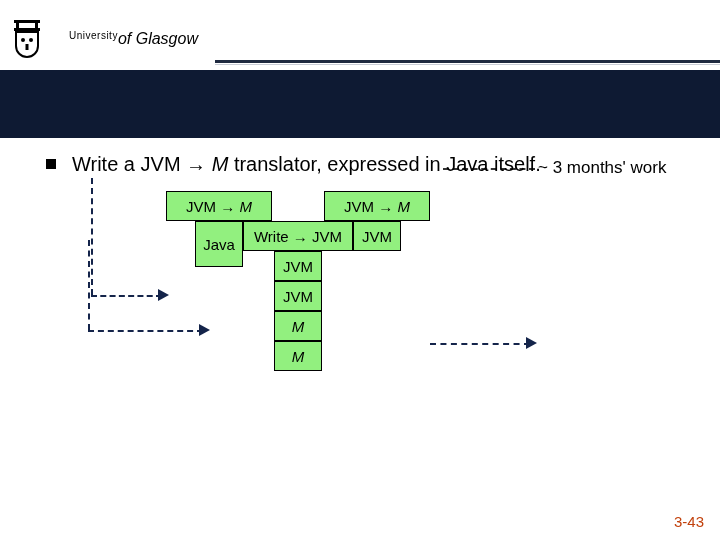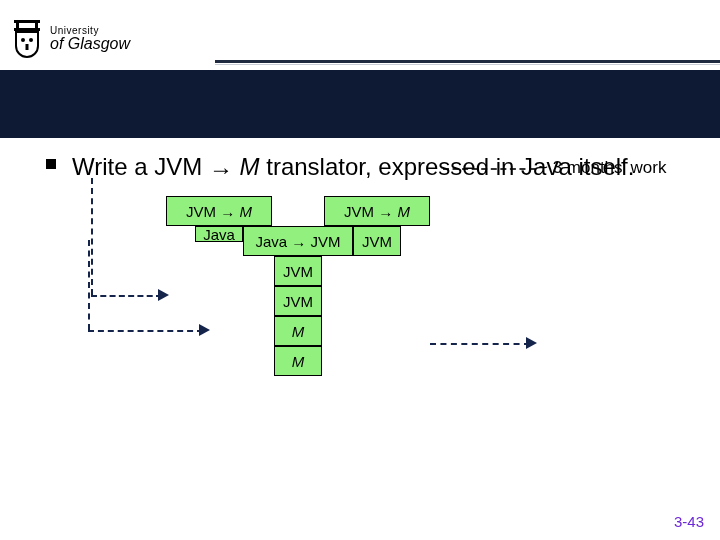--- a/index.html
+++ b/index.html
@@ -12,42 +12,42 @@
   .header {
     width: 100%; height: 70px;
     display: flex; align-items: center;
     padding: 8px 10px 0 10px;
   }
   .logo { display: flex; align-items: center; gap: 6px; }
   .logo-mark {
     width: 34px; height: 42px;
     display: flex; flex-direction: column; align-items: center; justify-content: center;
   }
-  .logo-text { display: flex; flex-direction: column; line-height: 1; }
+  .logo-text { display: flex; flex-direction: row; line-height: 1; margin-left: 19px; }
   .logo-line1 { font-size: 10px; letter-spacing: 0.5px; }
   .logo-line2 { font-size: 16px; font-style: italic; font-weight: 500; text-align: right; }
   .title {
     font-size: 20px; font-weight: bold;
     margin-left: 38px;
   }
   .rule-stack { position: absolute; top: 60px; left: 215px; right: 0; }
   .rule-dark { height: 3px; background: #1f2a40; }
   .rule-light { height: 1px; background: #c9cdd6; margin-top: 1px; }
   .band {
     position: absolute; top: 70px; left: 0;
     width: 100%; height: 68px; background: #0e1a33;
   }
   .content {
     position: absolute; top: 146px; left: 0; right: 0; bottom: 0;
     padding: 6px 30px 0 46px;
   }
   ul.bullets { list-style: none; }
   ul.bullets > li {
     position: relative; padding-left: 26px;
-    font-size: 24px; line-height: 1.25;
+    font-size: 20px; line-height: 1.25;
     margin-bottom: 14px;
   }
   ul.bullets > li::before {
     content: ""; position: absolute; left: 0; top: 7px;
     width: 10px; height: 10px; background: #000;
   }
   .ital { font-style: italic; }
   .annot {
     position: absolute; left: 538px; top: 12px;
     font-size: 17px; white-space: nowrap;
@@ -63,21 +63,21 @@
   }
   .tbox {
     position: absolute; background: #92f07f;
     border: 1px solid #000; font-size: 15px;
     display: flex; align-items: center; justify-content: center;
     text-align: center; padding: 2px 4px;
   }
   .it { font-style: italic; }
   .pagenum {
     position: absolute; right: 16px; bottom: 10px;
-    font-size: 15px; color: #6d28d9;
+    font-size: 15px; color: #c2410c;
   }
   
   .conn1-v {
     position: absolute; left: 91px; top: 178px; width: 0; height: 117px;
     border-left: 2px dashed #14244a;
   }
   .conn1-h {
     position: absolute; left: 91px; top: 295px; width: 71px; height: 0;
     border-top: 2px dashed #14244a;
   }
@@ -158,22 +158,22 @@
   <div class="diagram">
 
     <div class="tbox" style="left:0; top:0; width:106px; height:30px;">
       <span><span>JVM → </span><span class="it">M</span></span>
     </div>
 
     <div class="tbox" style="left:158px; top:0; width:106px; height:30px;">
       <span><span>JVM → </span><span class="it">M</span></span>
     </div>
 
-    <div class="tbox" style="left:29px; top:30px; width:48px; height:16px;">Java</div>
-    <div class="tbox" style="left:77px; top:30px; width:110px; height:30px;">Java → JVM</div>
+    <div class="tbox" style="left:29px; top:30px; width:48px; height:46px;">Java</div>
+    <div class="tbox" style="left:77px; top:30px; width:110px; height:30px;">Write → JVM</div>
     <div class="tbox" style="left:187px; top:30px; width:48px; height:30px;">JVM</div>
 
     <div class="tbox" style="left:108px; top:60px; width:48px; height:30px;">JVM</div>
     <div class="tbox" style="left:108px; top:90px; width:48px; height:30px;">JVM</div>
     <div class="tbox it" style="left:108px; top:120px; width:48px; height:30px;">M</div>
     <div class="tbox it" style="left:108px; top:150px; width:48px; height:30px;">M</div>
   </div>
 </div>
 
 <div class="conn1-v"></div>

